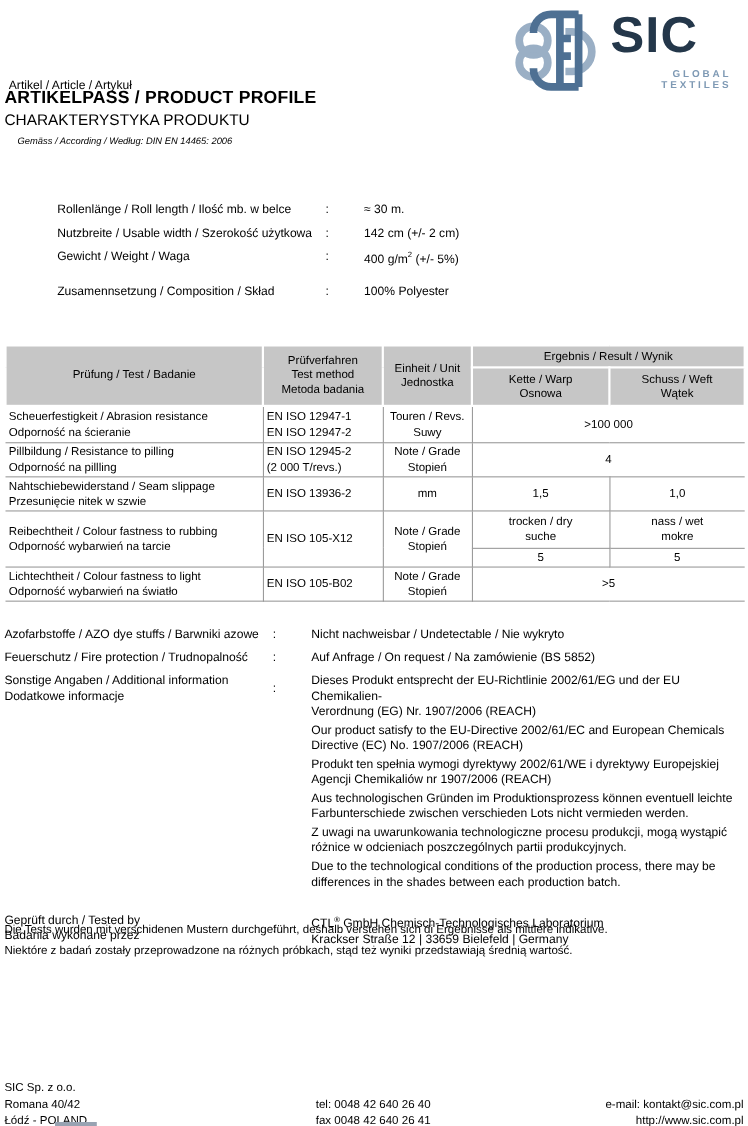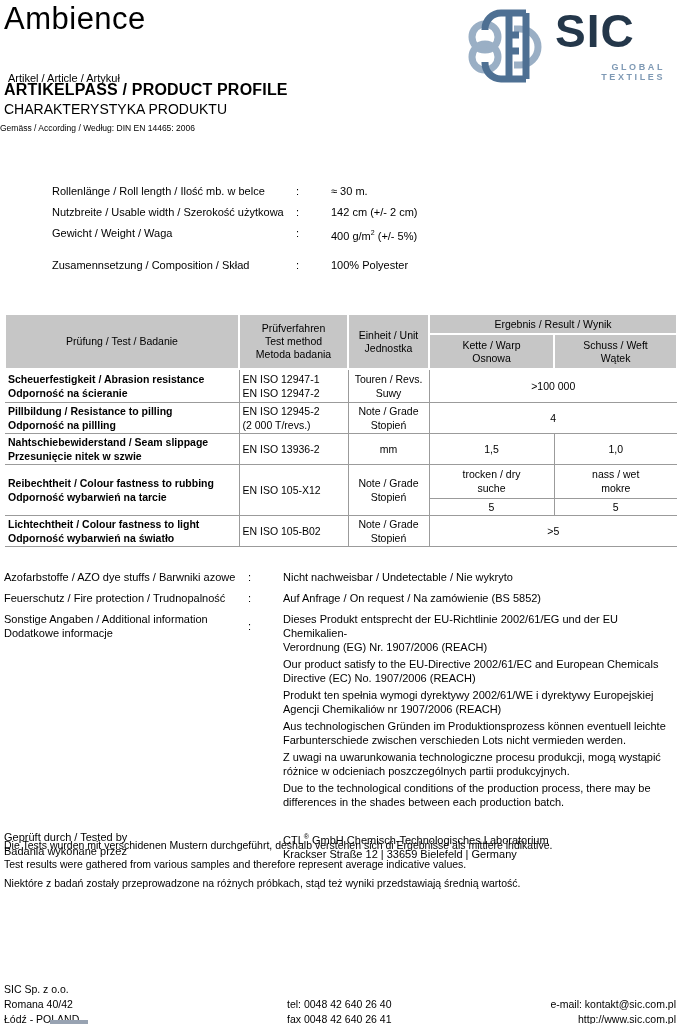--- a/index.html
+++ b/index.html
@@ -4,42 +4,42 @@
 <style>
   html,body{margin:0;padding:0;background:#fff;}
   body{width:680px;height:1024px;font-family:"Liberation Sans",sans-serif;color:#000;}
   .page{position:relative;width:680px;height:1024px;background:#fff;overflow:hidden;}
 
   
   .product-name{position:absolute;left:4px;top:1px;font-size:31px;letter-spacing:.5px;}
   .product-sub{position:absolute;left:8px;top:40px;font-size:11px;margin-top:32px;}
   .doc-title{position:absolute;left:4px;top:81px;font-size:16px;font-weight:bold;letter-spacing:.2px;}
   .doc-subtitle{position:absolute;left:4px;top:101px;font-size:14px;}
-  .doc-standard{position:absolute;left:0;top:123px;font-size:8.5px;}
+  .doc-standard{position:absolute;left:16px;top:123px;font-size:8.5px;font-style:italic;}
 
   
   .logo{position:absolute;left:465px;top:4px;width:200px;height:80px;text-align:right;}
   .logo-mark{position:absolute;left:0;top:2px;}
   .logo-text{position:absolute;left:90px;top:4px;font-size:46px;font-weight:bold;color:#24374a;letter-spacing:1px;line-height:46px;}
   .logo-tagline{position:absolute;left:92px;top:58px;font-size:9px;font-weight:bold;color:#7e99b4;letter-spacing:2.6px;}
 
   
   .lv{display:grid;grid-template-columns:244px 35px 1fr;font-size:11px;line-height:14px;}
   .specs{position:absolute;left:4px;top:184px;width:672px;}
   .specs .lv{margin-bottom:7px;padding-left:48px;}
   .specs .lv.gap{margin-top:15px;}
   sup{font-size:7px;}
 
   
   table.results{position:absolute;left:4px;top:313px;width:672px;border-collapse:collapse;font-size:10.5px;table-layout:fixed;}
   table.results th{background:#c6c6c6;border:2px solid #fff;font-weight:normal;text-align:center;line-height:13px;padding:1px 2px;}
   table.results td{border:1px solid #9b9b9b;padding:1px 3px;line-height:14px;vertical-align:middle;}
   table.results tbody tr td:first-child{border-left:0;}
   table.results tbody tr td:last-child{border-right:0;}
-  td.name{font-weight:bold;padding-left:4px;}
+  td.name{font-weight:normal;padding-left:4px;}
   td.method{padding-left:7px;}
   td.unit,td.res{text-align:center;}
   tr.hh1{height:20px;} tr.hh2{height:35px;}
   tr.h33{height:33px;} tr.h29{height:29px;} tr.h28{height:28px;}
   tr.h34{height:34px;} tr.h17{height:17px;} tr.h30{height:30px;}
 
   
   .info{position:absolute;left:4px;top:570px;width:672px;}
   .info .lv{margin-bottom:7px;}
   .info .colon-mid{padding-top:7px;}
@@ -53,21 +53,20 @@
   .footer-left{position:absolute;left:4px;top:982px;font-size:10.5px;line-height:15px;}
   .footer-center{position:absolute;left:287px;top:997px;font-size:10.5px;line-height:15px;}
   .footer-right{position:absolute;right:4px;top:997px;font-size:10.5px;line-height:15px;text-align:right;}
   .page-mark{position:absolute;left:50px;top:1020px;width:38px;height:4px;background:#98a3b2;}
 </style>
 </head>
 <body>
 
 <div class="page">
 
-  <div class="product-name">Ambience</div>
   <div class="product-sub">Artikel / Article / Artykuł</div>
   <div class="doc-title">ARTIKELPASS / PRODUCT PROFILE</div>
   <div class="doc-subtitle">CHARAKTERYSTYKA PRODUKTU</div>
   <div class="doc-standard">Gemäss / According / Według: DIN EN 14465: 2006</div>
 
   <div class="logo">
     <svg class="logo-mark" width="84" height="80" viewBox="0 0 84 80">
       <g fill="none" stroke-linejoin="round">
         <g stroke="#9aafc5" stroke-width="7">
           <circle cx="20" cy="31" r="13"></circle>
@@ -198,21 +197,20 @@
       <span class="colon-mid">:</span>
       <span>
         <span>CTL</span><sup>®</sup><span> GmbH Chemisch-Technologisches Laboratorium</span>
         <div>Krackser Straße 12 | 33659 Bielefeld | Germany</div>
       </span>
     </div>
   </div>
 
   <div class="notes">
     <div>Die Tests wurden mit verschidenen Mustern durchgeführt, deshalb verstehen sich di Ergebnisse als mittlere indikative.</div>
-    <div>Test results were gathered from various samples and therefore represent average indicative values.</div>
     <div>Niektóre z badań zostały przeprowadzone na różnych próbkach, stąd też wyniki przedstawiają średnią wartość.</div>
   </div>
 
   <div class="footer-left">
     <div>SIC Sp. z o.o.</div>
     <div>Romana 40/42</div>
     <div>Łódź - POLAND</div>
   </div>
   <div class="footer-center">
     <div>tel: 0048 42 640 26 40</div>

